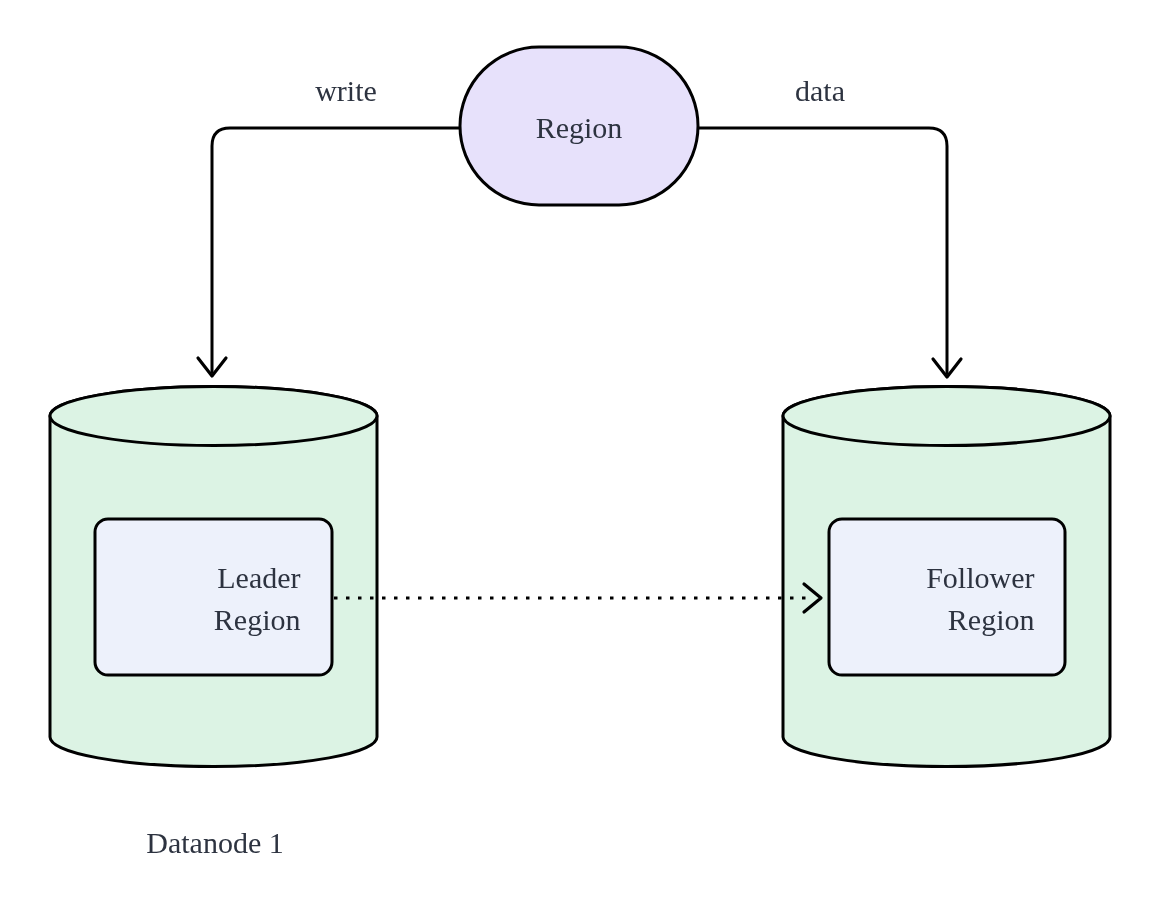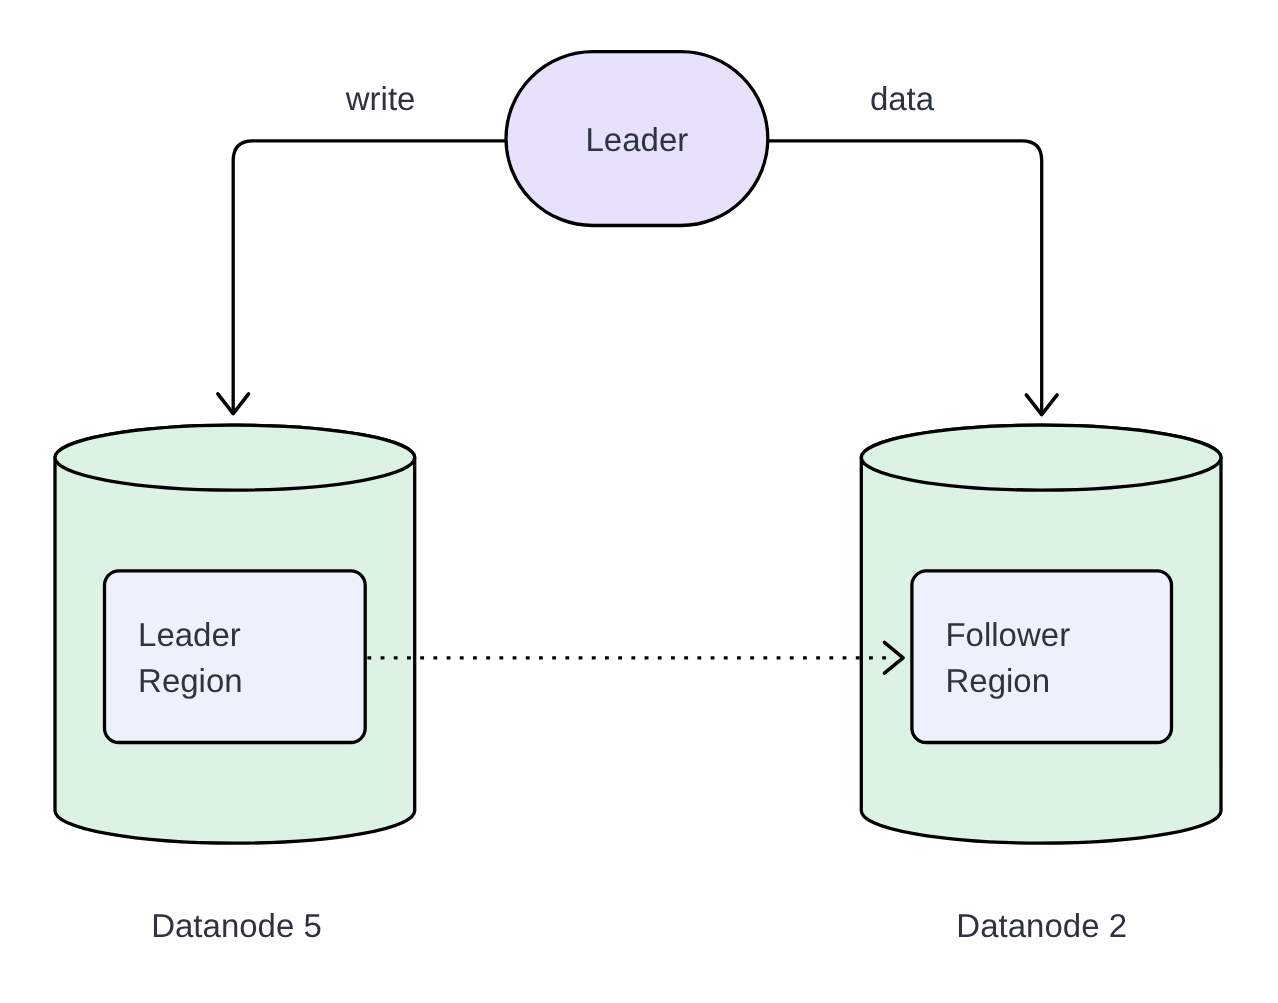--- a/index.html
+++ b/index.html
@@ -58,22 +58,23 @@
     stroke: var(--stroke);
     stroke-width: 3;
   }
 
   
   .label {
     position: absolute;
     transform: translate(-50%, -50%);
     color: var(--text);
     white-space: nowrap;
-    text-align: left;
+    text-align: right;
     line-height: 1.25;
+    font-family: Liberation Serif, serif;
   }
   .node-label  { font-size: 30px; }
   .edge-label  {
     font-size: 30px;
     background: var(--background);
     padding: 0 6px;
   }
   .region-label {
     font-size: 30px;
     white-space: normal;
@@ -103,28 +104,27 @@
 
     <rect class="region-shape" x="95" y="519" width="237" height="156" rx="13"></rect>
     <rect class="region-shape" x="829" y="519" width="236" height="156" rx="13"></rect>
 
     <rect class="client-shape" x="460" y="47" width="238" height="158" rx="79" ry="79"></rect>
 
     <path class="edge-line dotted" d="M334,598 L806,598"></path>
     <path class="arrowhead" d="M804,584 L821,598 L804,612"></path>
   </svg>
 
-  <div class="label node-label" style="left:579px; top:128px">Leader</div>
+  <div class="label node-label" style="left:579px; top:128px">Region</div>
 
   <div class="label edge-label" style="left:346px; top:91px">write</div>
 
   <div class="label edge-label" style="left:820px; top:91px">data</div>
 
 
   <div class="label region-label" style="left:213px; top:599px">Leader Region</div>
 
   <div class="label region-label" style="left:947px; top:599px">Follower Region</div>
 
-  <div class="label caption-label" style="left:215px; top:843px">Datanode 5</div>
+  <div class="label caption-label" style="left:215px; top:843px">Datanode 1</div>
 
-  <div class="label caption-label" style="left:947px; top:843px">Datanode 2</div>
 
 </div>
 
 </body></html>

